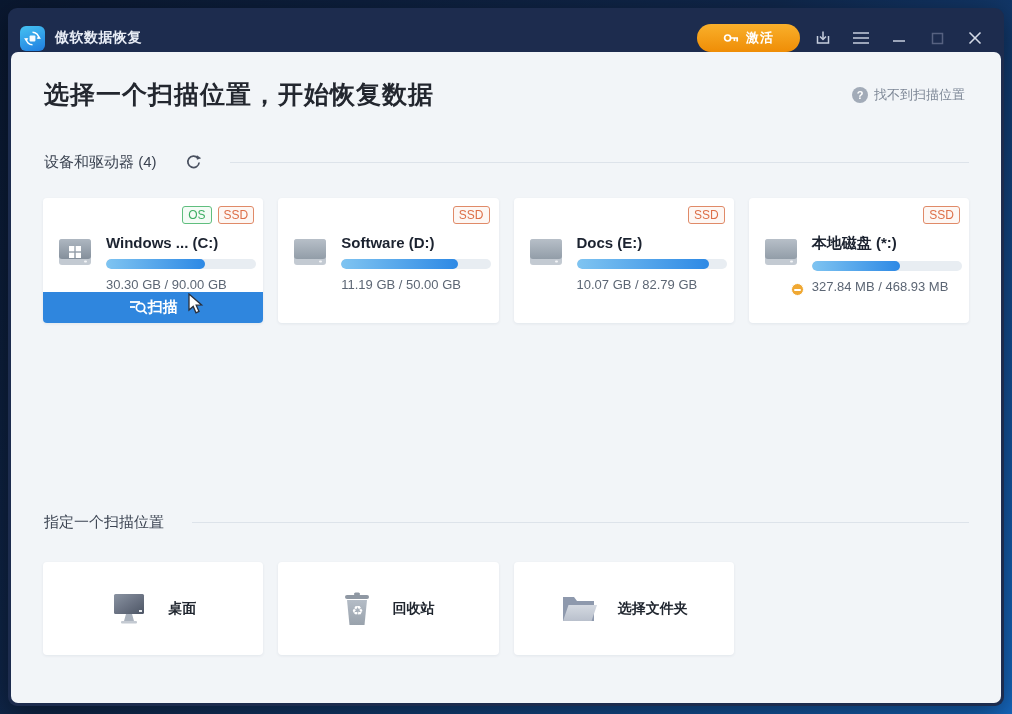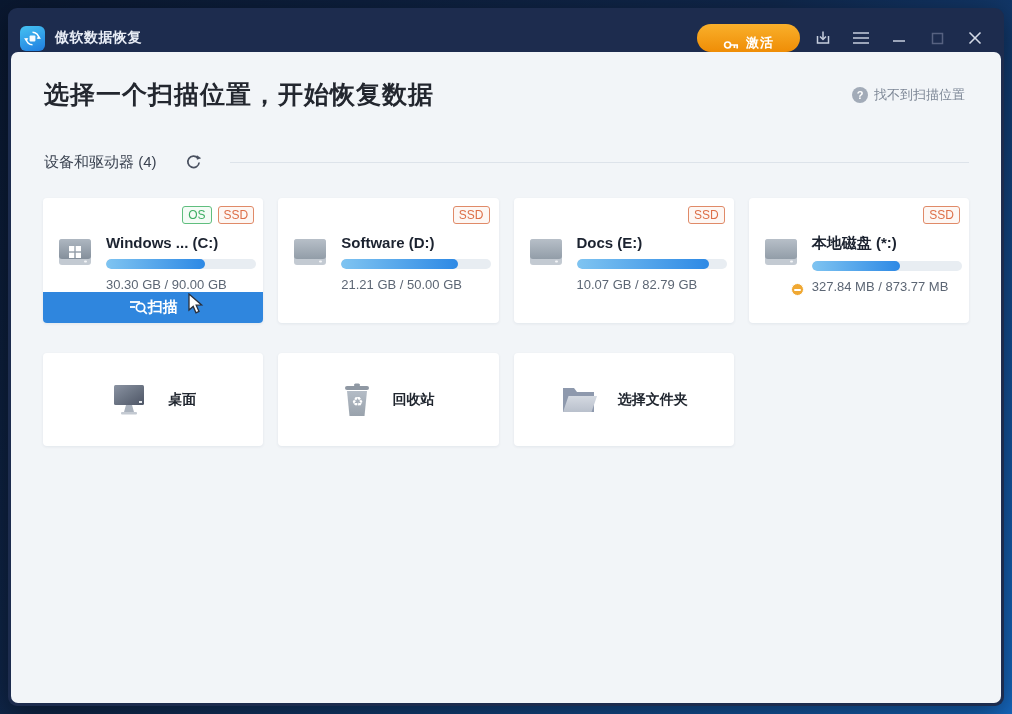--- a/index.html
+++ b/index.html
@@ -11,21 +11,21 @@
     border-radius:9px; background:#1d2c4e; overflow:hidden;
     box-shadow:0 8px 30px rgba(0,0,0,.45); }
 
   
   .titlebar { height:44px; display:flex; align-items:center; padding:16px 14px 0 12px; }
   .app-icon { width:25px; height:25px; border-radius:6px;
     background:linear-gradient(160deg,#45c2f2,#1f7de0); display:flex; align-items:center;
     justify-content:center; margin-right:10px; flex:0 0 auto; }
   .app-title { color:#e8edf6; font-size:14px; font-weight:bold; letter-spacing:.5px; }
   .tb-spacer { flex:1; }
-  .activate-btn { display:flex; align-items:flex-end; gap:7px; height:28px; padding:0 26px;
+  .activate-btn { display:flex; align-items:center; gap:7px; height:28px; padding:0 26px;
     border-radius:14px; background:linear-gradient(180deg,#f9b02b,#ef8d06);
     color:#fff; font-size:13px; font-weight:bold; cursor:pointer; letter-spacing:1px; }
   .tb-btn { width:30px; height:30px; display:flex; align-items:center; justify-content:center;
     margin-left:8px; cursor:pointer; }
   .tb-btn svg { display:block; }
 
   
   .content { position:absolute; left:3px; right:3px; top:44px; bottom:3px;
     background:#f2f5f8; border-radius:7px 7px 7px 7px; overflow:hidden; }
 
@@ -227,21 +227,21 @@
                     <stop offset="1" stop-color="#929da8"></stop>
               </linearGradient>
                 </defs>
             </svg>
           </div>
           <div class="drive-info">
             <div class="drive-name">Software (D:)</div>
             <div class="bar-track">
               <div class="bar-fill" style="width: 78%;"></div>
             </div>
-            <div class="capacity">21.21 GB / 50.00 GB</div>
+            <div class="capacity">11.19 GB / 50.00 GB</div>
           </div>
         </div>
       </div>
 
       <div class="drive-card">
         <div class="badges">
           <span class="badge ssd">SSD</span>
         </div>
         <div class="drive-body">
           <div class="drive-icon">
@@ -274,26 +274,30 @@
             </svg>
             <span class="warn-dot">
                 <i></i>
               </span>
           </div>
           <div class="drive-info">
             <div class="drive-name">本地磁盘 (*:)</div>
             <div class="bar-track">
               <div class="bar-fill" style="width: 59%;"></div>
             </div>
-            <div class="capacity">327.84 MB / 873.77 MB</div>
-          </div>
-        </div>
-      </div>
-    </div>
-
+            <div class="capacity">327.84 MB / 468.93 MB</div>
+          </div>
+        </div>
+      </div>
+    </div>
+
+    <div class="section-row loc-section-row">
+      <span class="section-label">指定一个扫描位置</span>
+      <span class="section-line"></span>
+    </div>
 
     <div class="cards loc-cards">
 
       <div class="loc-card">
         <svg width="38" height="34" viewBox="0 0 38 34">
           <rect x="4" y="2" width="30" height="20" rx="1.5" fill="url(#gM)"></rect>
           <rect x="29" y="18" width="3" height="2" fill="#e8ebee"></rect>
           <polygon points="16,22 22,22 24,29 14,29" fill="#aab2bd"></polygon>
           <rect x="11" y="29" width="16" height="2.5" rx="1" fill="#c4cad2"></rect>
           <defs>

